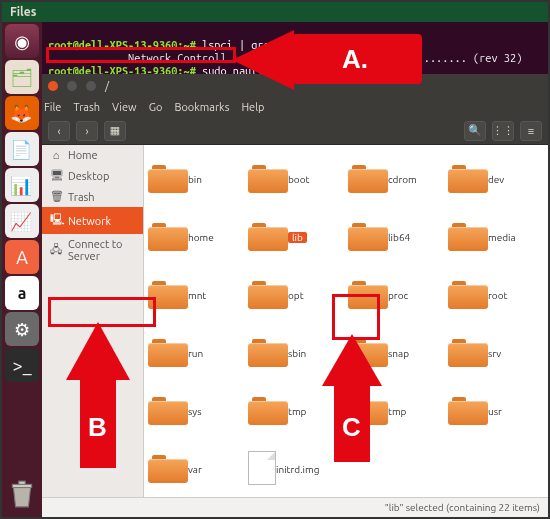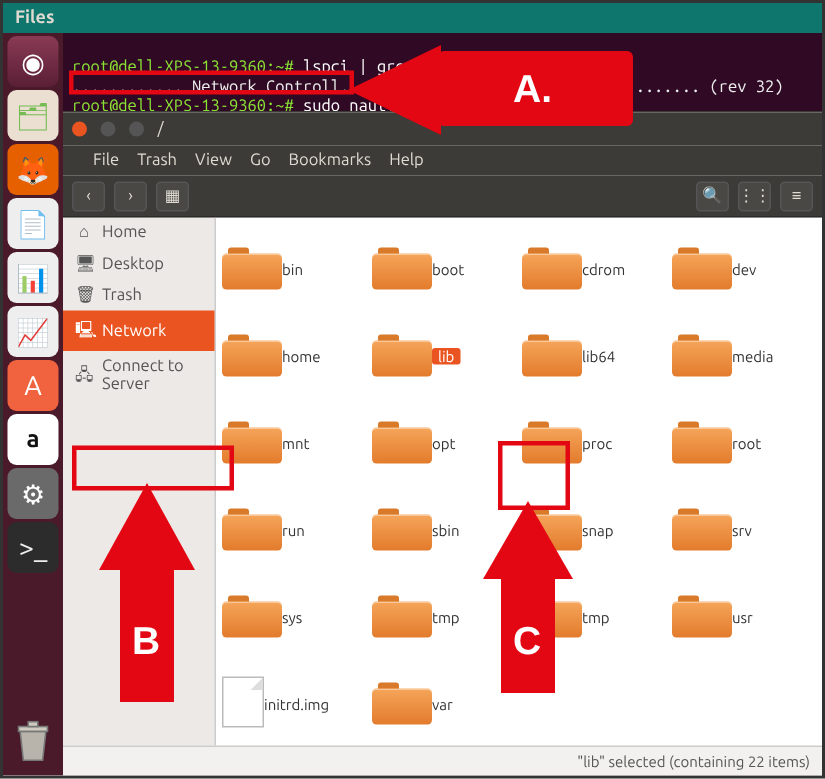--- a/index.html
+++ b/index.html
@@ -1,38 +1,38 @@
 <!DOCTYPE html>
 <html><head>
 <meta charset="utf-8">
 <style>
   * { box-sizing: border-box; margin: 0; padding: 0; }
   body { font-family: Ubuntu, "Segoe UI", sans-serif; font-size: 12px; background: #fff; width: 550px; height: 519px; overflow: hidden; position: relative; border: 2px solid #333; }
-  .topbar { background: #0f766e; color: #dfdbd2; height: 20px; line-height: 20px; padding: 0 8px; font-size: 12px; font-weight: bold; }
+  .topbar { background: #14532d; color: #dfdbd2; height: 20px; line-height: 20px; padding: 0 8px; font-size: 12px; font-weight: bold; }
   .main { display: flex; height: calc(100% - 20px); }
   .launcher { width: 40px; background: #4a1a2a; display: flex; flex-direction: column; align-items: center; padding-top: 2px; gap: 2px; position: relative; }
   .launcher-item { width: 34px; height: 34px; border-radius: 6px; display: flex; align-items: center; justify-content: center; font-size: 18px; color: #fff; background: rgba(255,255,255,0.08); }
   .launcher-item.dash { background: linear-gradient(#8a3a55,#5a1f35); }
   .launcher-item.ff { background: #e66000; }
   .launcher-item.files { background: #eadfd0; color:#7b5; }
   .launcher-item.lo { background: #eee; color:#2a7; }
   .launcher-item.sw { background: #f0633e; }
   .launcher-item.amz { background: #fff; color:#111; font-weight:bold; font-size:16px; }
   .launcher-item.opt { background: #6a6a6a; }
   .launcher-item.term { background: #2c2c2c; color:#eee; }
   .launcher-trash { width:34px; height:34px; margin-top:auto; margin-bottom:6px; display:flex; align-items:center; justify-content:center; }
   .content { flex:1; display:flex; flex-direction:column; background:#2c001e; }
   .terminal { background:#300a24; color:#eee; font-family: "Ubuntu Mono", monospace; font-size:11px; line-height:13px; padding:4px 6px; white-space:pre-wrap; word-break:break-all; height:160px; overflow:hidden; position:relative; }
-  .terminal .prompt { color:#8ae234; }
+  .terminal .prompt { color:#8ae234;font-weight:bold; }
   .terminal .host { color:#fff; }
   .nautilus { flex:1; background:#f2f1f0; border-top:1px solid #3c3b37; display:flex; flex-direction:column; }
   .naut-title { background:#3c3b37; color:#dfdbd2; height:22px; display:flex; align-items:center; padding:0 6px; font-size:11px; gap:6px; }
   .win-btn { width:10px; height:10px; border-radius:50%; background:#555; margin-right:3px; }
   .win-btn.close { background:#e95420; }
-  .naut-menu { background:#3c3b37; color:#dfdbd2; height:20px; display:flex; align-items:center; padding:0 20px; font-size:11px; gap:12px; }
+  .naut-menu { background:#3c3b37; color:#dfdbd2; height:20px; display:flex; align-items:center; padding:0 2px; font-size:11px; gap:12px; }
   .naut-toolbar { background:#3c3b37; height:28px; display:flex; align-items:center; padding:0 6px; gap:6px; color:#dfdbd2; border-bottom:1px solid #2a2a28; }
   .tool-btn { width:22px; height:20px; border:1px solid #555; border-radius:3px; display:flex; align-items:center; justify-content:center; font-size:11px; background:#494844; }
   .toolbar-spacer { flex:1; }
   .naut-body { flex:1; display:flex; overflow:hidden; }
   .sidebar { width:102px; background:#ece9e6; border-right:1px solid #ccc; font-size:11px; }
   .side-item { display:flex; align-items:center; gap:6px; padding:4px 8px; color:#555; }
   .side-item.sel { background:#e95420; color:#fff; }
   .side-icon { width:12px; text-align:center; }
   .folders { flex:1; background:#fff; overflow:auto; padding:6px 4px 0 4px; position:relative; }
   .grid { display:grid; grid-template-columns: repeat(4, 1fr); gap:2px 4px; }
@@ -227,26 +227,26 @@
               </div>
               <div class="folder-item">
                 <div class="folder-icon"></div>
                 <span>tmp</span>
               </div>
               <div class="folder-item">
                 <div class="folder-icon"></div>
                 <span>usr</span>
               </div>
               <div class="folder-item">
+                <div class="folder-icon"></div>
+                <span>var</span>
+              </div>
+              <div class="folder-item">
                 <div class="file-icon"></div>
                 <span>initrd.img</span>
-              </div>
-              <div class="folder-item">
-                <div class="folder-icon"></div>
-                <span>var</span>
               </div>
             </div>
         </div>
       </div>
       <div class="statusbar">
         <span>"lib" selected (containing 22 items)</span>
       </div>
     </div>
   </div>
 </div>

